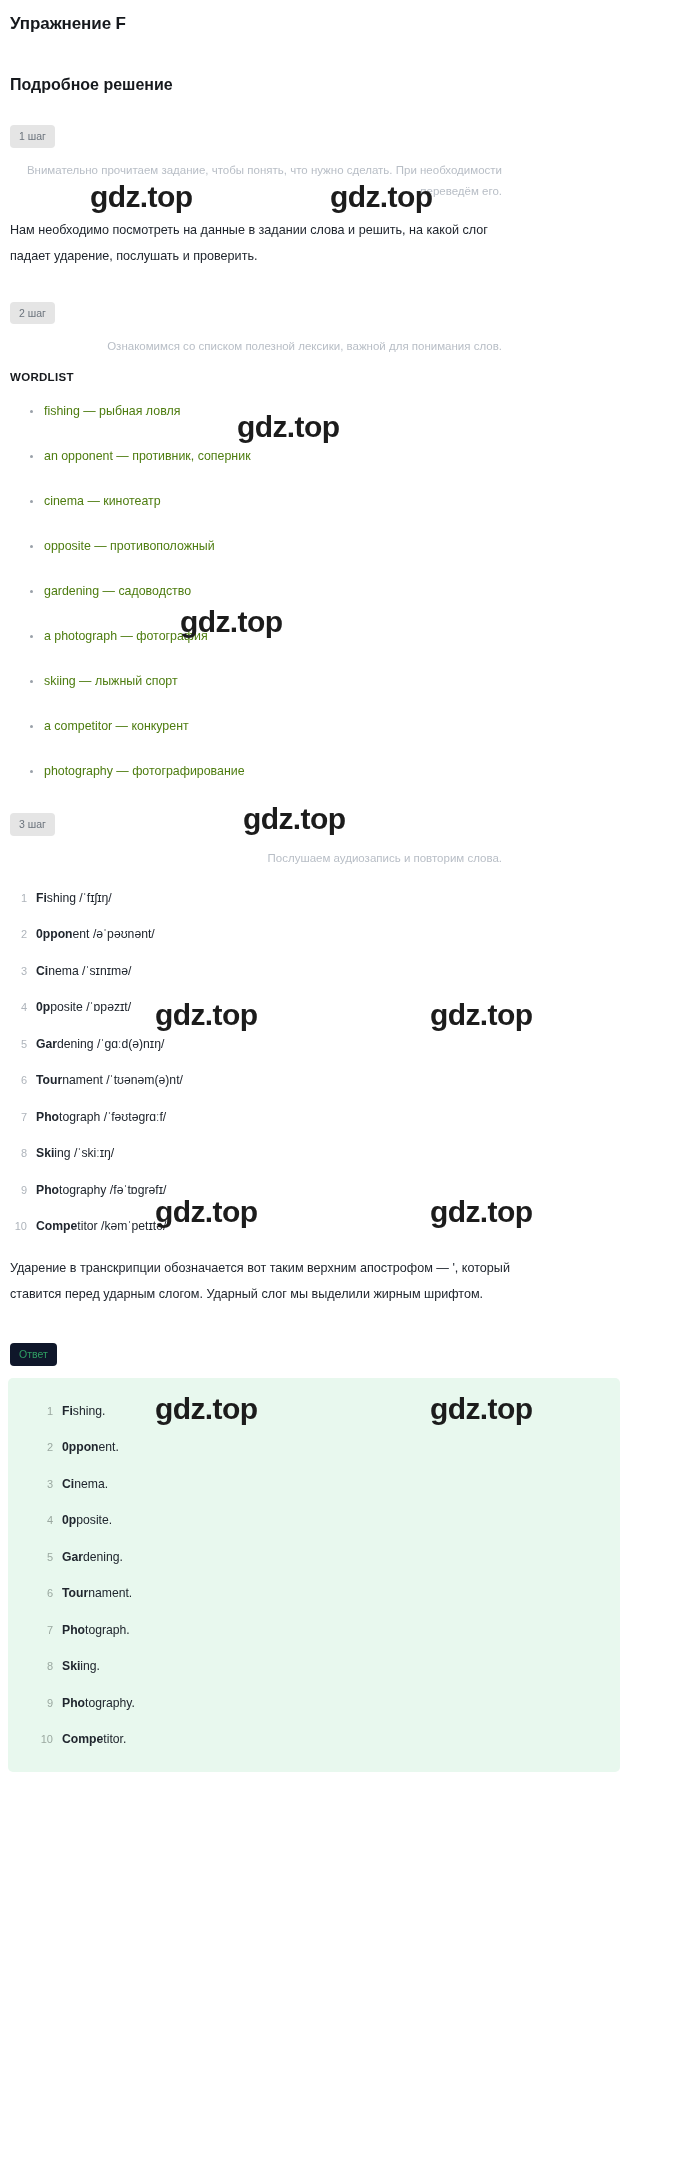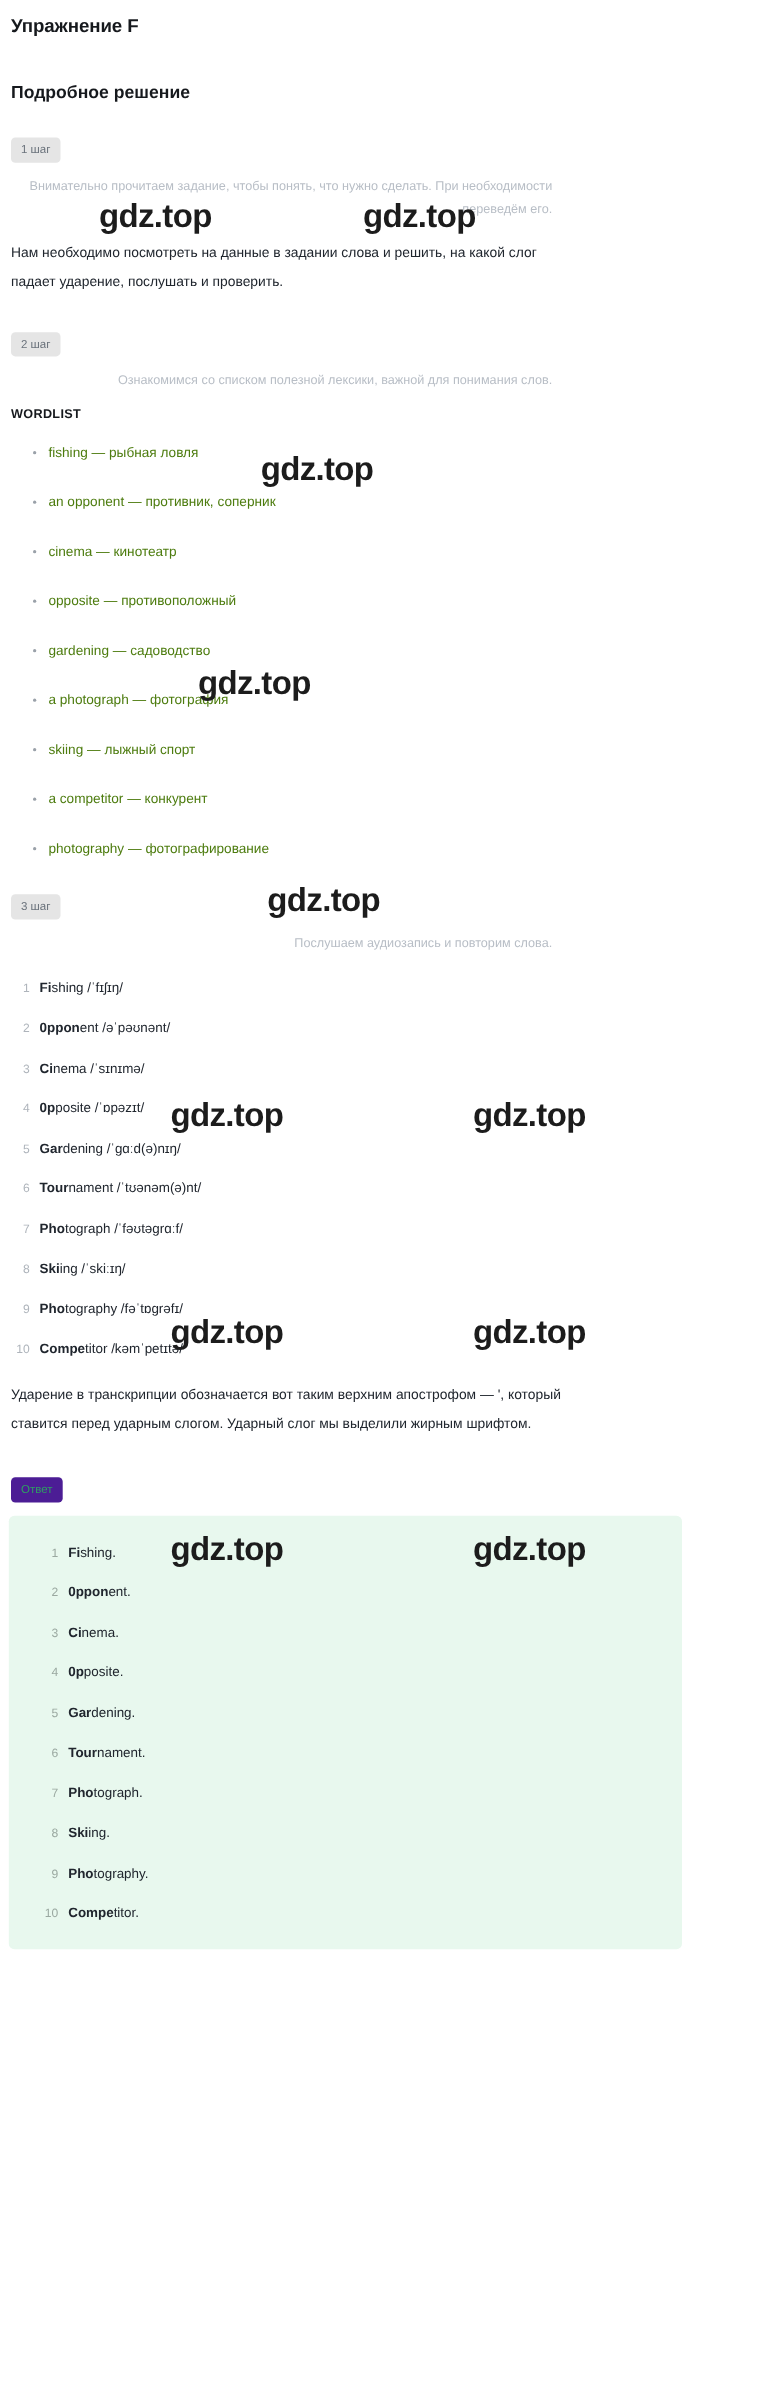--- a/index.html
+++ b/index.html
@@ -147,21 +147,21 @@
     font-size:12.2px;
     color:#20262e;
     white-space:nowrap;
   }
   .num-list .word b{font-weight:700;}
 
   
   .answer-badge-wrap{margin:36px 0 0 2px;}
   .answer-badge{
     display:inline-block;
-    background:#4c1d95;
+    background:#0f172a;
     color:#2f9e63;
     font-size:10.5px;
     line-height:1;
     padding:6px 9px;
     border-radius:4px;
   }
   .answer-box{
     margin:12px 0 0 0;
     background:#e8f8ee;
     border-radius:5px;

